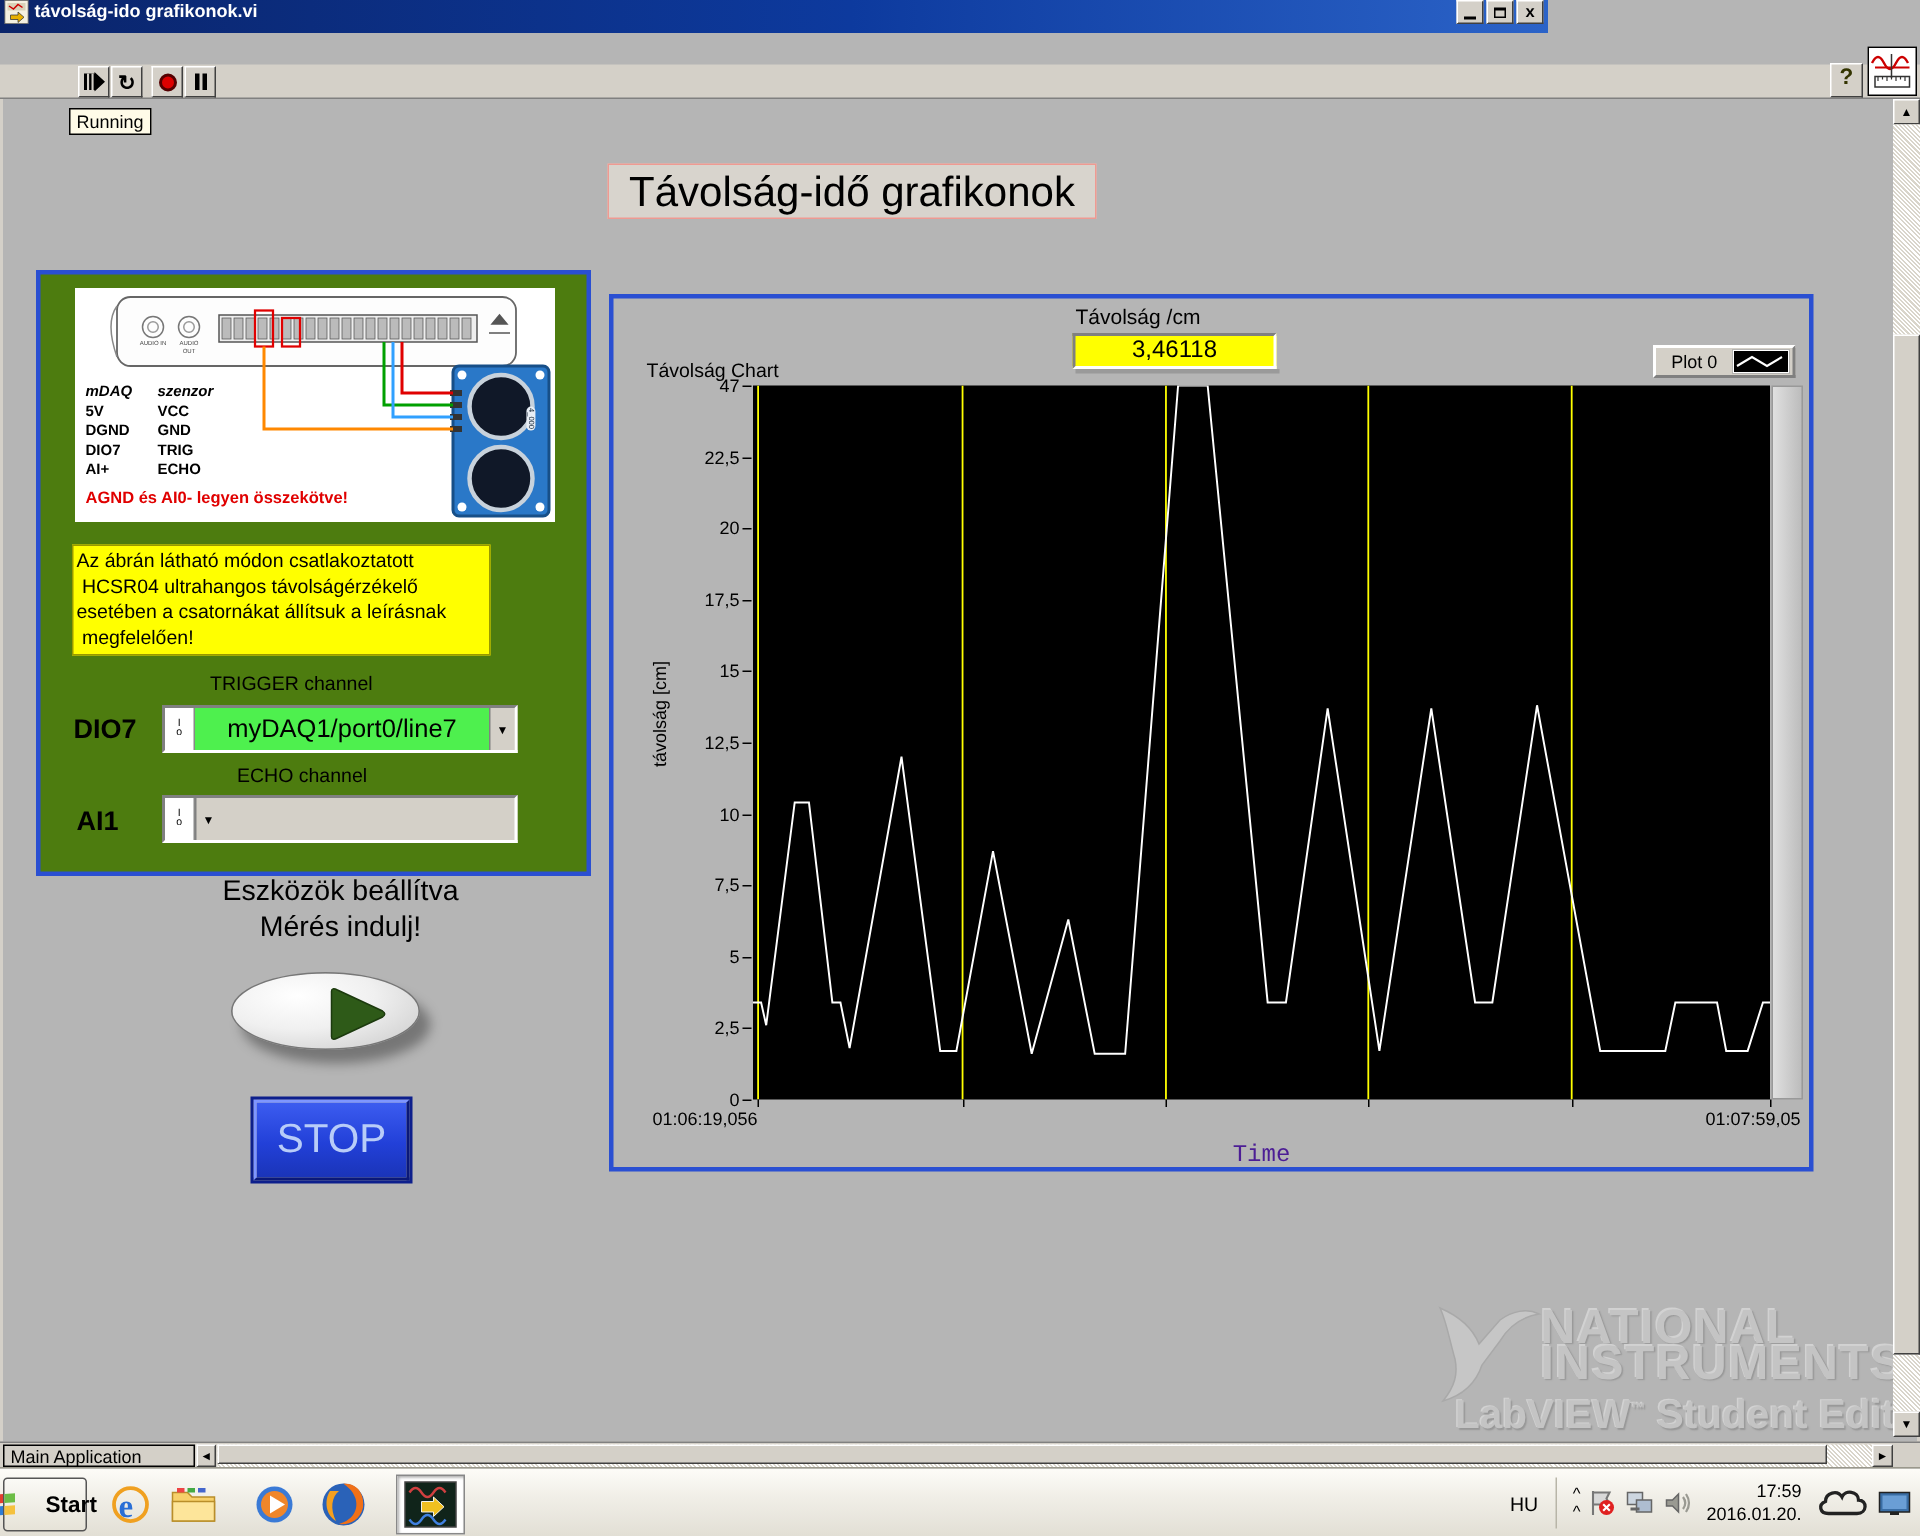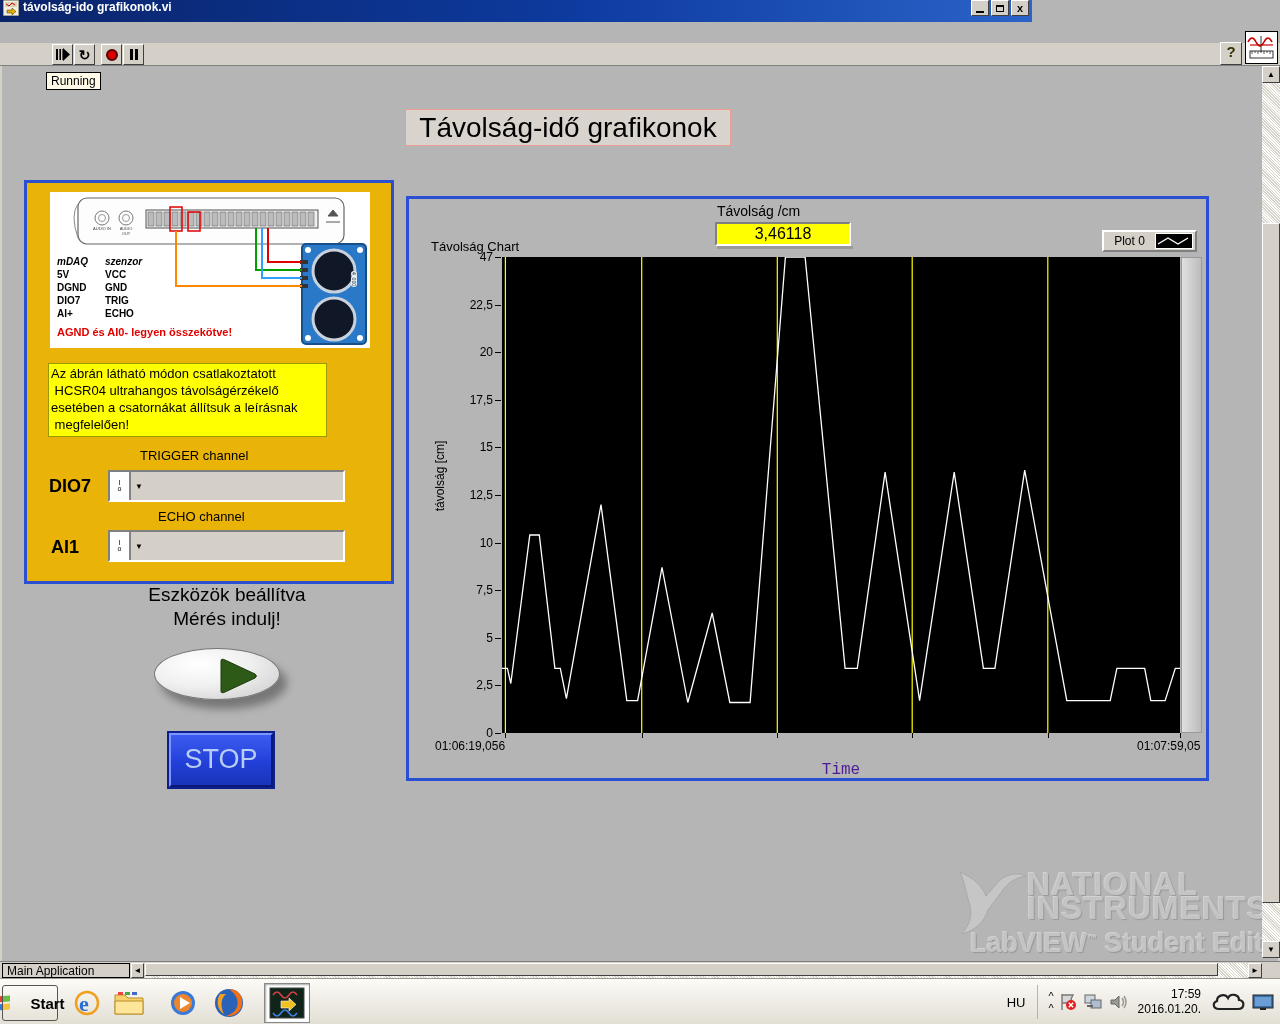--- a/index.html
+++ b/index.html
@@ -47,21 +47,21 @@
 
   .running-badge { position:absolute; left:44px; top:6px; background:#fffbe8;
     border:1px solid #000; font-size:12px; padding:1px 4px; color:#000; }
 
   .page-title { position:absolute; left:403px; top:43px; width:326px; height:37px;
     background:#d8d4cd; border:1px solid #ef9a92; font-size:28px; color:#000;
     text-align:center; line-height:35px; }
 
   
   .left-panel { position:absolute; left:22px; top:114px; width:370px; height:404px;
-    border:3px solid #2a4fd2; background:#eab308; }
+    border:3px solid #2a4fd2; background:#4d7c0f; }
   .diagram { position:absolute; left:23px; top:9px; width:320px; height:156px; background:#fff; overflow:hidden; }
   .diagram svg { position:absolute; left:0; top:0; }
   .diag-table { position:absolute; left:7px; top:64px; font-size:10px; font-weight:bold; color:#000; }
   .diag-table .hdr { font-style:italic; }
   .diag-table span { display:inline-block; }
   .diag-table .c1 { width:48px; }
   .diag-row { height:13px; }
   .diag-warning { position:absolute; left:7px; top:134px; font-size:11px; font-weight:bold; color:#e00000; }
   .audio-lbl { position:absolute; font-size:4px; color:#444; text-align:center; width:20px; }
   .sensor-marking { position:absolute; left:296px; top:84px; font-size:5px; color:#123;
@@ -311,20 +311,21 @@
         <div> megfelelően!</div>
       </div>
 
       <span class="chan-label" style="left:113px; top:265px;">TRIGGER channel</span>
       <span class="chan-name" style="left:22px; top:293px;">DIO7</span>
       <div class="dropdown" style="left:81px; top:287px;">
         <span class="dd-io">
             <span>I</span>
             <span>o</span>
           </span>
+        <span class="dd-field">myDAQ1/port0/line7</span>
         <span class="dd-arrow">▼</span>
       </div>
 
       <span class="chan-label" style="left:131px; top:326px;">ECHO channel</span>
       <span class="chan-name" style="left:24px; top:354px;">AI1</span>
       <div class="dropdown" style="left:81px; top:347px;">
         <span class="dd-io">
             <span>I</span>
             <span>o</span>
           </span>

